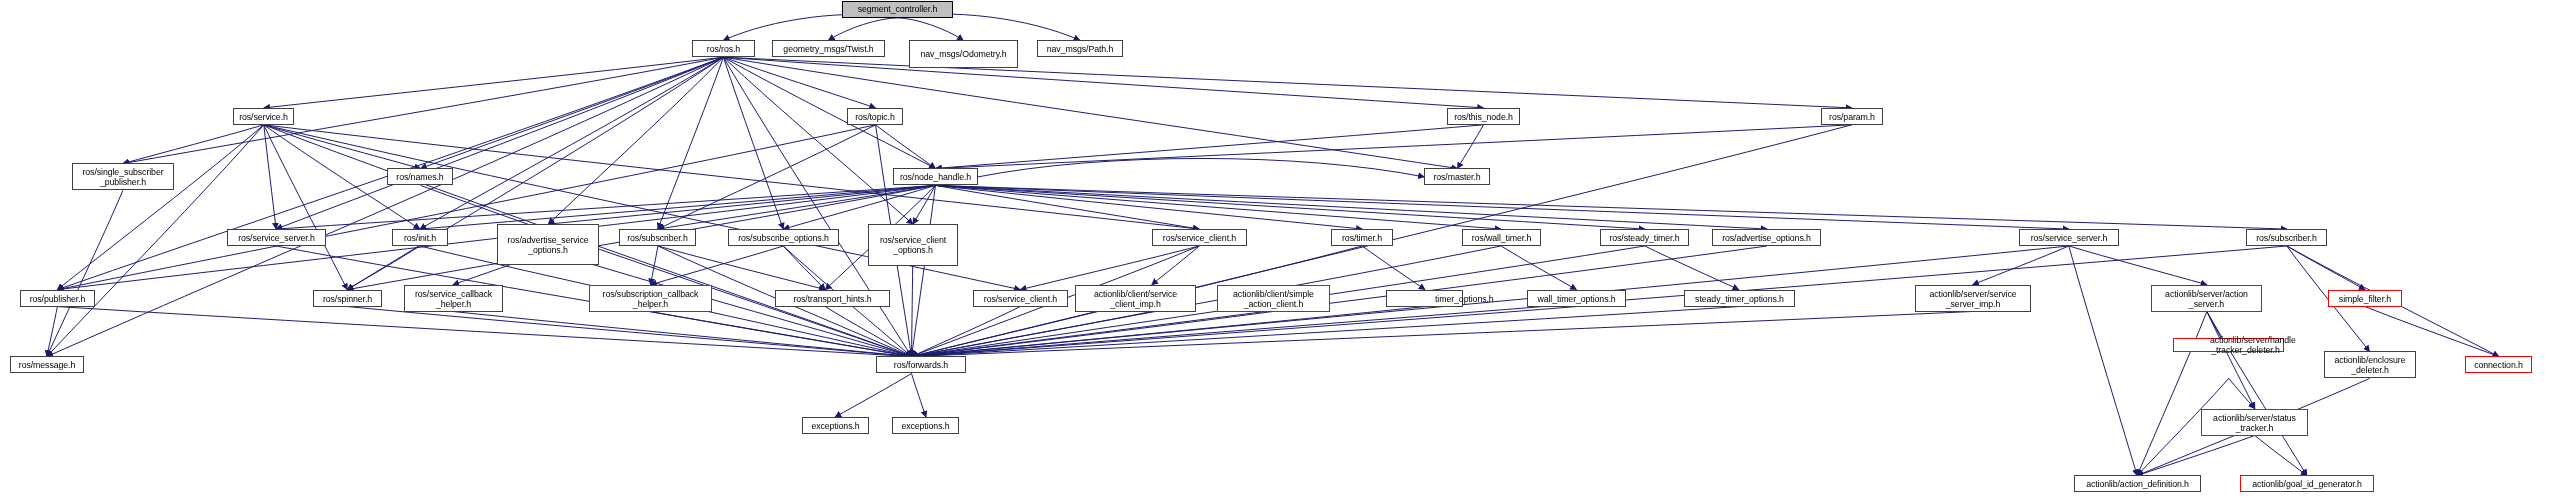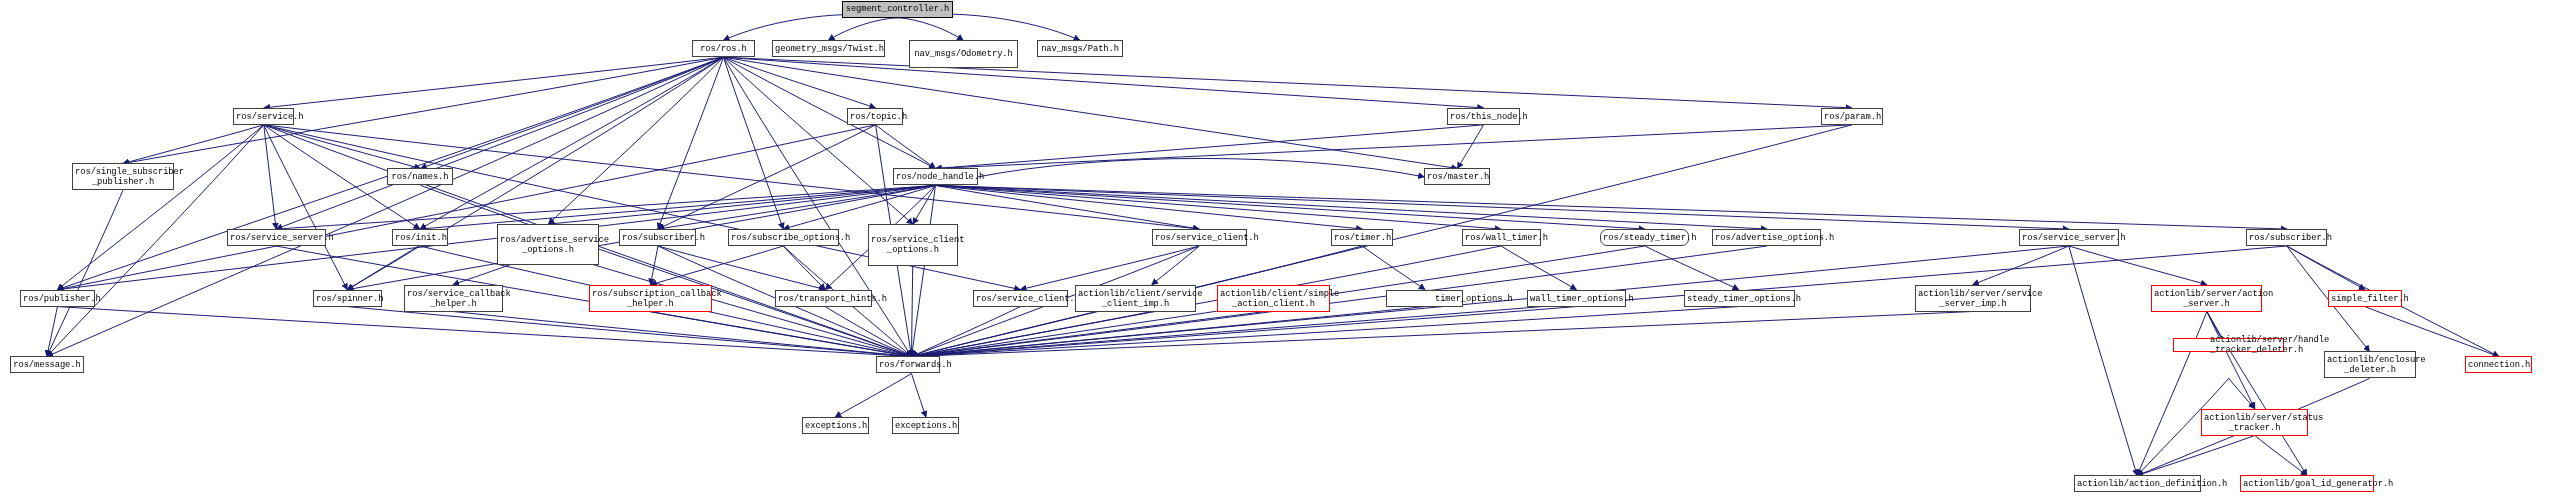--- a/index.html
+++ b/index.html
@@ -6,21 +6,21 @@
   html, body {
     margin: 0;
     padding: 0;
     background: #ffffff;
   }
   #graph {
     position: relative;
     width: 2576px;
     height: 499px;
     background: #ffffff;
-    font-family: Liberation Mono, monospace;
+    font-family: Liberation Sans, sans-serif;
     overflow: hidden;
   }
   #edge-layer {
     position: absolute;
     left: 0;
     top: 0;
     width: 2576px;
     height: 499px;
     pointer-events: none;
   }
@@ -198,46 +198,46 @@
       <div class="node" style="left: 392px; top: 229px; width: 56px; height: 17px;"><span class="node-label">ros/init.h</span></div>
       <div class="node" style="left: 497px; top: 224px; width: 102px; height: 41px;"><span class="node-label">ros/advertise_service
 _options.h</span></div>
       <div class="node" style="left: 619px; top: 229px; width: 77px; height: 17px;"><span class="node-label">ros/subscriber.h</span></div>
       <div class="node" style="left: 728px; top: 229px; width: 111px; height: 17px;"><span class="node-label">ros/subscribe_options.h</span></div>
       <div class="node" style="left: 868px; top: 224px; width: 90px; height: 42px;"><span class="node-label">ros/service_client
 _options.h</span></div>
       <div class="node" style="left: 1152px; top: 229px; width: 95px; height: 17px;"><span class="node-label">ros/service_client.h</span></div>
       <div class="node" style="left: 1331px; top: 229px; width: 62px; height: 17px;"><span class="node-label">ros/timer.h</span></div>
       <div class="node" style="left: 1462px; top: 229px; width: 79px; height: 17px;"><span class="node-label">ros/wall_timer.h</span></div>
-      <div class="node" style="left: 1600px; top: 229px; width: 89px; height: 17px; border-radius: 7px;"><span class="node-label">ros/steady_timer.h</span></div>
+      <div class="node" style="left: 1600px; top: 229px; width: 89px; height: 17px;"><span class="node-label">ros/steady_timer.h</span></div>
       <div class="node" style="left: 1712px; top: 229px; width: 109px; height: 17px;"><span class="node-label">ros/advertise_options.h</span></div>
       <div class="node" style="left: 2019px; top: 229px; width: 100px; height: 17px;"><span class="node-label">ros/service_server.h</span></div>
       <div class="node" style="left: 2246px; top: 229px; width: 81px; height: 17px;"><span class="node-label">ros/subscriber.h</span></div>
       <div class="node" style="left: 20px; top: 290px; width: 75px; height: 17px;"><span class="node-label">ros/publisher.h</span></div>
       <div class="node" style="left: 313px; top: 290px; width: 69px; height: 17px;"><span class="node-label">ros/spinner.h</span></div>
       <div class="node" style="left: 404px; top: 285px; width: 99px; height: 27px;"><span class="node-label">ros/service_callback
 _helper.h</span></div>
       <div class="node red" style="left: 589px; top: 285px; width: 123px; height: 27px;"><span class="node-label">ros/subscription_callback
 _helper.h</span></div>
-      <div class="node" style="left: 775px; top: 290px; width: 97px; height: 17px;"><span class="node-label">ros/transport_hints.h</span></div>
+      <div class="node" style="left: 775px; top: 290px; width: 115px; height: 17px;"><span class="node-label">ros/transport_hints.h</span></div>
       <div class="node" style="left: 973px; top: 290px; width: 95px; height: 17px;"><span class="node-label">ros/service_client.h</span></div>
       <div class="node" style="left: 1075px; top: 285px; width: 121px; height: 27px;"><span class="node-label">actionlib/client/service
 _client_imp.h</span></div>
       <div class="node red" style="left: 1217px; top: 285px; width: 113px; height: 27px;"><span class="node-label">actionlib/client/simple
 _action_client.h</span></div>
       <div class="node" style="left: 1386px; top: 290px; width: 77px; height: 17px; padding-left: 48px;"><span class="node-label">timer_options.h</span></div>
       <div class="node" style="left: 1527px; top: 290px; width: 99px; height: 17px;"><span class="node-label">wall_timer_options.h</span></div>
       <div class="node" style="left: 1684px; top: 290px; width: 111px; height: 17px;"><span class="node-label">steady_timer_options.h</span></div>
       <div class="node" style="left: 1915px; top: 285px; width: 116px; height: 27px;"><span class="node-label">actionlib/server/service
 _server_imp.h</span></div>
       <div class="node red" style="left: 2151px; top: 285px; width: 111px; height: 27px;"><span class="node-label">actionlib/server/action
 _server.h</span></div>
       <div class="node red" style="left: 2328px; top: 290px; width: 74px; height: 17px;"><span class="node-label">simple_filter.h</span></div>
       <div class="node" style="left: 10px; top: 356px; width: 74px; height: 17px;"><span class="node-label">ros/message.h</span></div>
-      <div class="node" style="left: 876px; top: 356px; width: 64px; height: 17px;"><span class="node-label">ros/forwards.h</span></div>
+      <div class="node" style="left: 876px; top: 356px; width: 90px; height: 17px;"><span class="node-label">ros/forwards.h</span></div>
       <div class="node red" style="left: 2173px; top: 338px; width: 111px; height: 14px; padding-left: 36px;"><span class="node-label">actionlib/server/handle
 _tracker_deleter.h</span></div>
       <div class="node" style="left: 2324px; top: 351px; width: 92px; height: 27px;"><span class="node-label">actionlib/enclosure
 _deleter.h</span></div>
       <div class="node red" style="left: 2465px; top: 356px; width: 67px; height: 17px;"><span class="node-label">connection.h</span></div>
       <div class="node red" style="left: 2201px; top: 409px; width: 107px; height: 27px;"><span class="node-label">actionlib/server/status
 _tracker.h</span></div>
       <div class="node" style="left: 802px; top: 417px; width: 67px; height: 17px;"><span class="node-label">exceptions.h</span></div>
       <div class="node" style="left: 892px; top: 417px; width: 67px; height: 17px;"><span class="node-label">exceptions.h</span></div>
       <div class="node" style="left: 2074px; top: 475px; width: 127px; height: 17px;"><span class="node-label">actionlib/action_definition.h</span></div>

